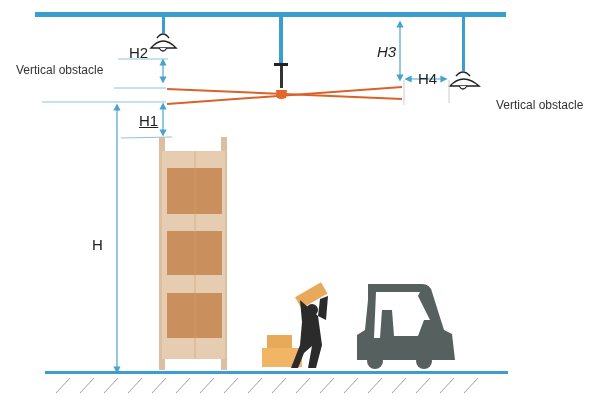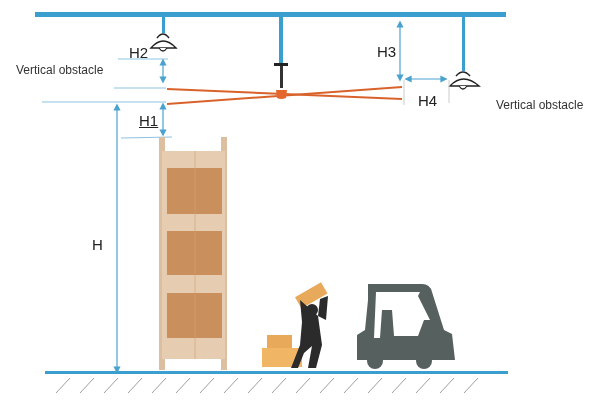--- a/index.html
+++ b/index.html
@@ -120,14 +120,14 @@
         <line x1="464" y1="393" x2="478" y2="378"></line>
     </g>
   </g>
 </svg>
 
 <div class="lbl ob" style="left:16px; top:63px;">Vertical obstacle</div>
 <div class="lbl ob" style="left:496px; top:98px;">Vertical obstacle</div>
 <div class="lbl hl" style="left:129px; top:44px;">H2</div>
 <div class="lbl hl" style="left:139px; top:112px;text-decoration:underline;">H1</div>
 <div class="lbl hl" style="left:92px; top:236px;">H</div>
-<div class="lbl hl" style="left:377px; top:43px;">H3</div>
-<div class="lbl hl" style="left:418px; top:92px;">H4</div>
+<div class="lbl hl" style="left:377px; top:43px;font-style:italic;">H3</div>
+<div class="lbl hl" style="left:418px; top:70px;">H4</div>
 
 </body></html>

